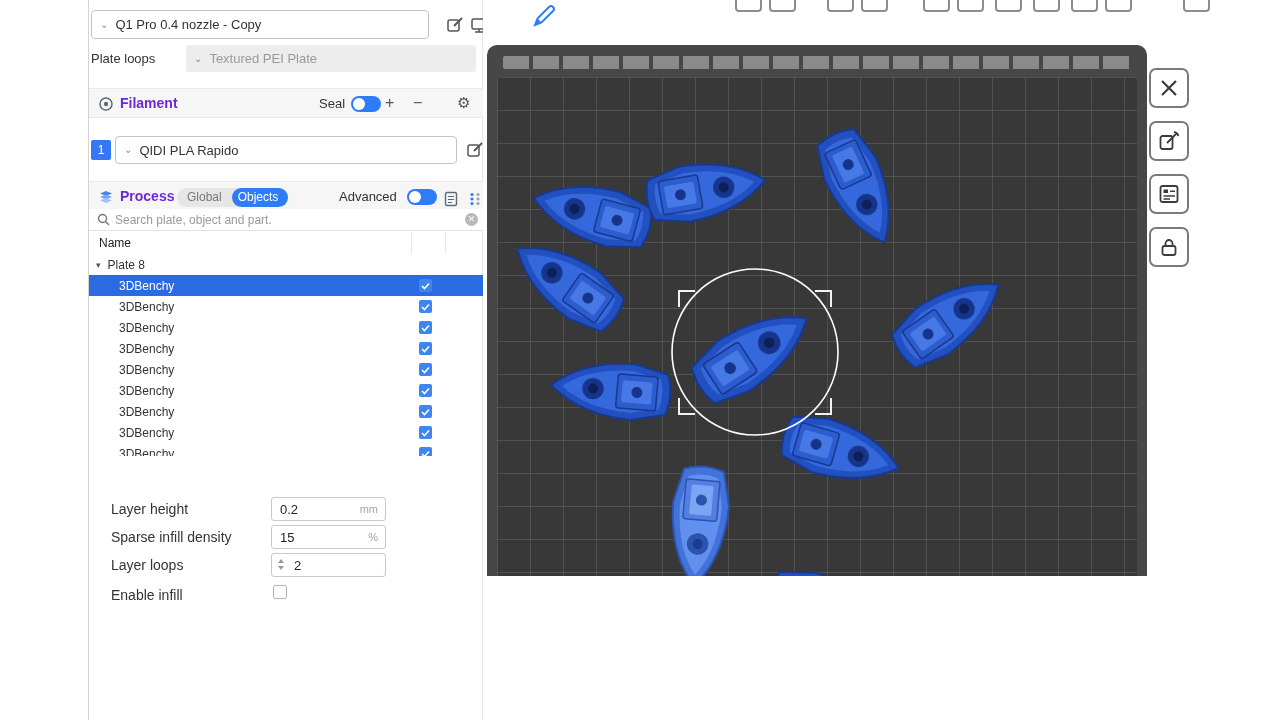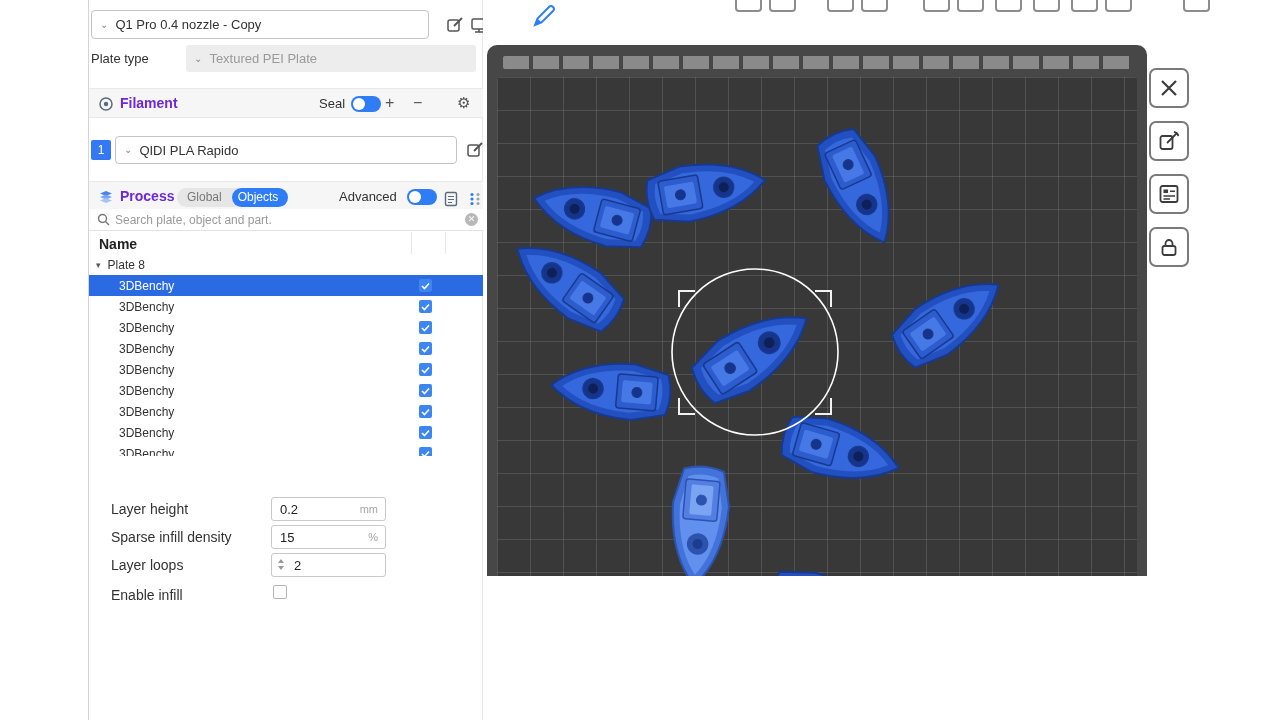--- a/index.html
+++ b/index.html
@@ -60,21 +60,21 @@
     border-bottom:1px solid #e3e3e3; background:#fff; }
   .search-row svg { position:absolute; left:8px; top:4px; }
   .search-input { position:absolute; left:26px; top:2px; width:330px; height:18px;
     border:0; outline:none; font-size:12px; color:#b91c1c; font-family:inherit; }
   .search-input::placeholder { color:#9a9a9a; }
   .search-clear { position:absolute; left:376px; top:4px; width:13px; height:13px;
     border-radius:50%; background:#b8b8b8; color:#fff; font-size:9px; line-height:13px;
     text-align:center; cursor:pointer; }
 
   .list-header { position:absolute; left:0; top:232px; width:395px; height:22px; }
-  .list-header .col-name { position:absolute; left:10px; top:4px; font-size:14px; color:#222;font-weight:bold; }
+  .list-header .col-name { position:absolute; left:10px; top:4px; font-size:12px; color:#222; }
   .col-div { position:absolute; top:0; height:22px; border-left:1px solid #e8e8e8; }
 
   .tree { position:absolute; left:0; top:254px; width:395px; height:202px; overflow:hidden;
     font-size:12px; color:#333; }
   .group-row { height:21px; display:flex; align-items:center; cursor:pointer; }
   .group-caret { margin-left:7px; font-size:9px; color:#555; }
   .group-label { margin-left:7px; }
   .obj-row { height:21px; display:flex; align-items:center; position:relative; cursor:pointer; }
   .obj-row.sel { background:#2a6ae3; color:#fff; }
   .obj-label { margin-left:30px; }
@@ -148,21 +148,21 @@
         <path d="M8 10 L16 2" stroke="#555" stroke-width="2" fill="none"></path>
       </svg>
   </span>
   <span class="icon-btn" id="printer-send">
     <svg width="18" height="18" viewBox="0 0 18 18">
         <rect x="2" y="3" width="14" height="10" rx="1.5" fill="none" stroke="#555" stroke-width="1.5"></rect>
         <path d="M9 13 V16 M5 16 H13" stroke="#555" stroke-width="1.5" fill="none"></path>
       </svg>
   </span>
 
-  <div class="plate-type-label">Plate type</div>
+  <div class="plate-type-label">Plate loops</div>
   <div class="plate-type-select">
     <span class="chev">⌄</span>
     <span>Textured PEI Plate</span>
   </div>
 
   <div class="section-header" id="filament-header">
     <span class="sh-icon">
       <svg width="16" height="16" viewBox="0 0 16 16">
           <circle cx="8" cy="8" r="6" fill="none" stroke="#5a6b7a" stroke-width="1.5"></circle>
           <circle cx="8" cy="8" r="2.2" fill="#5a6b7a"></circle>

